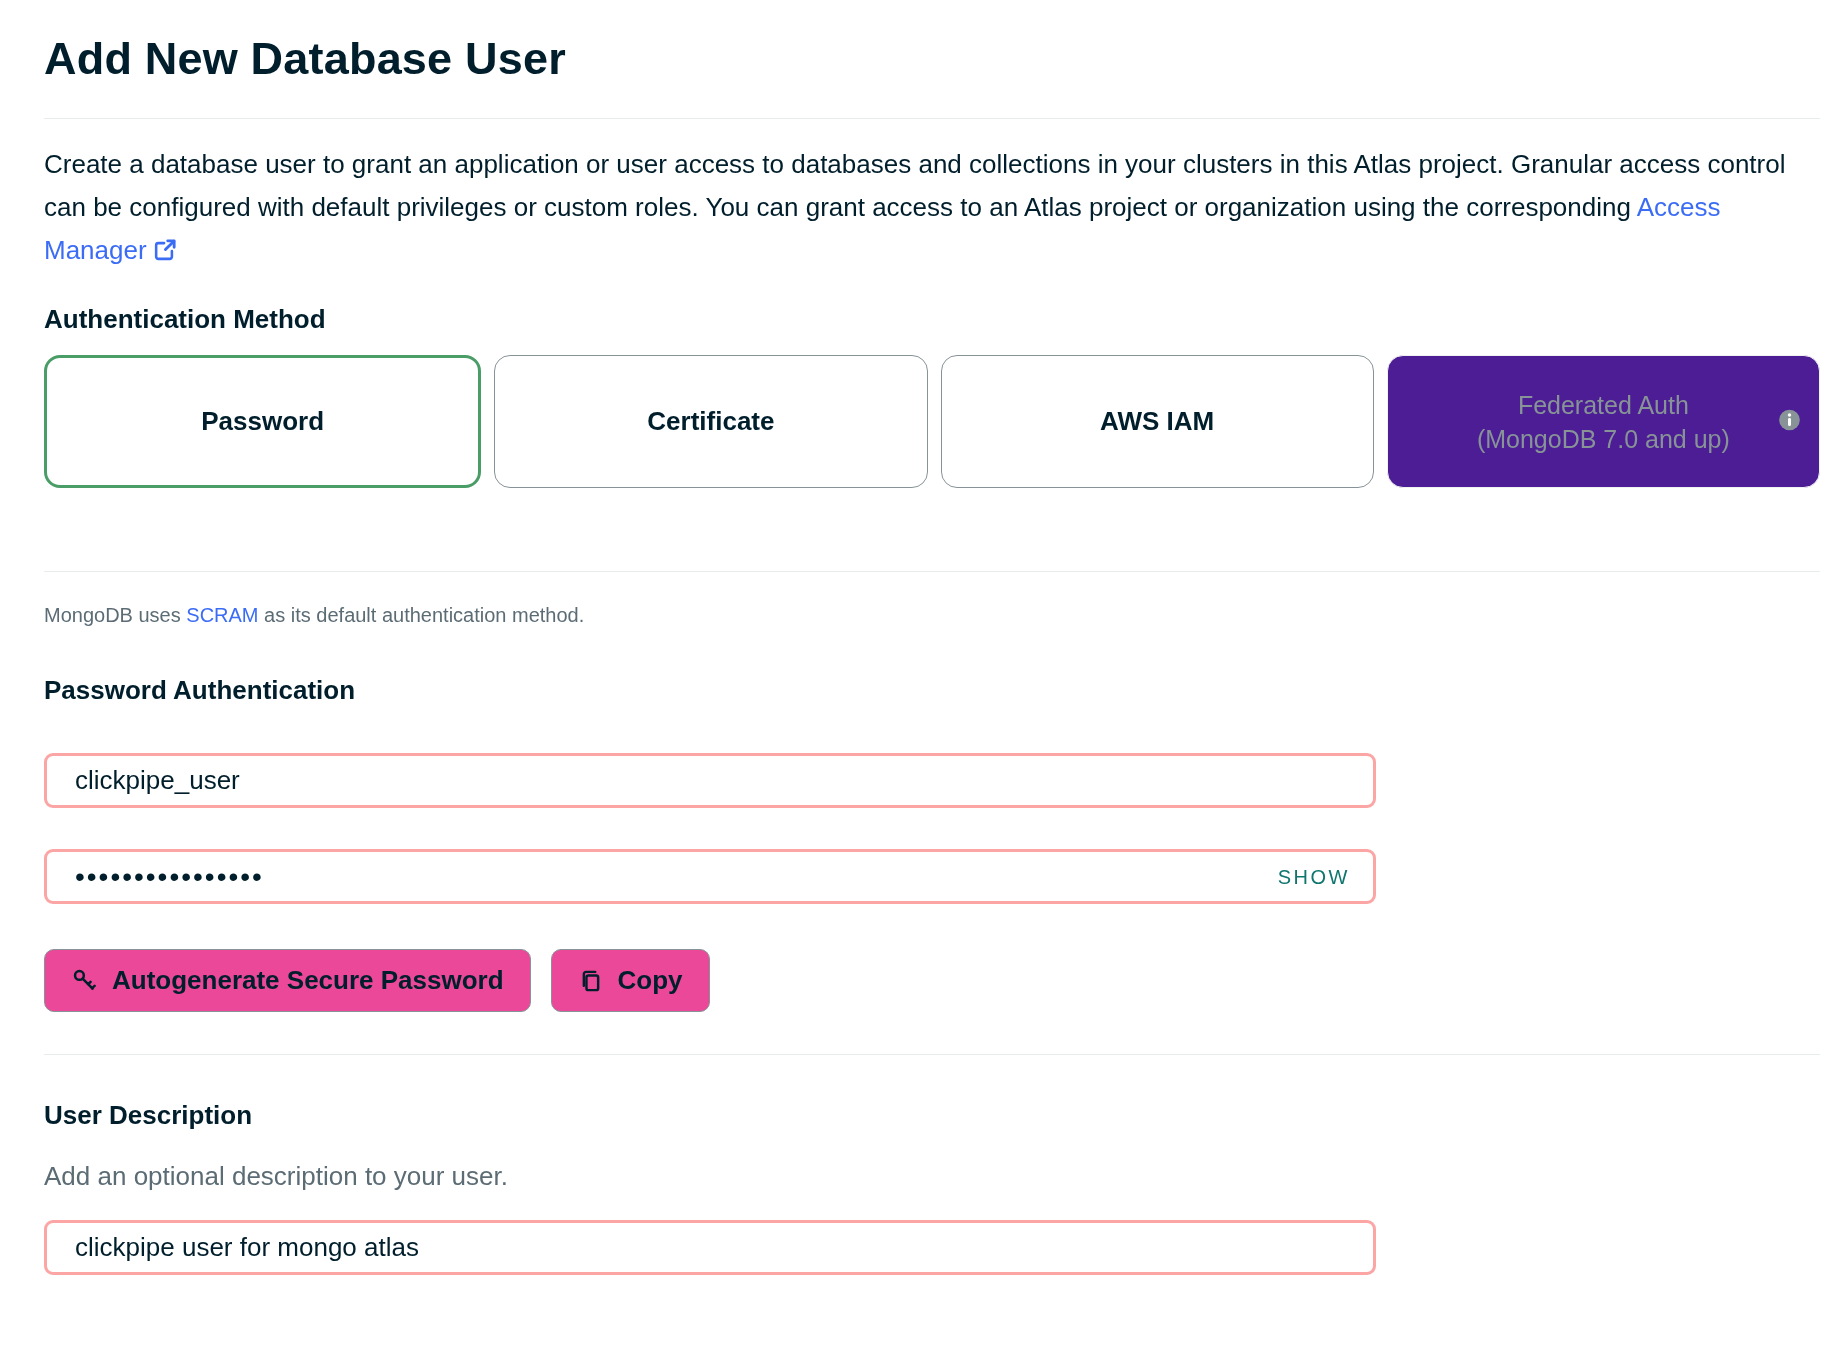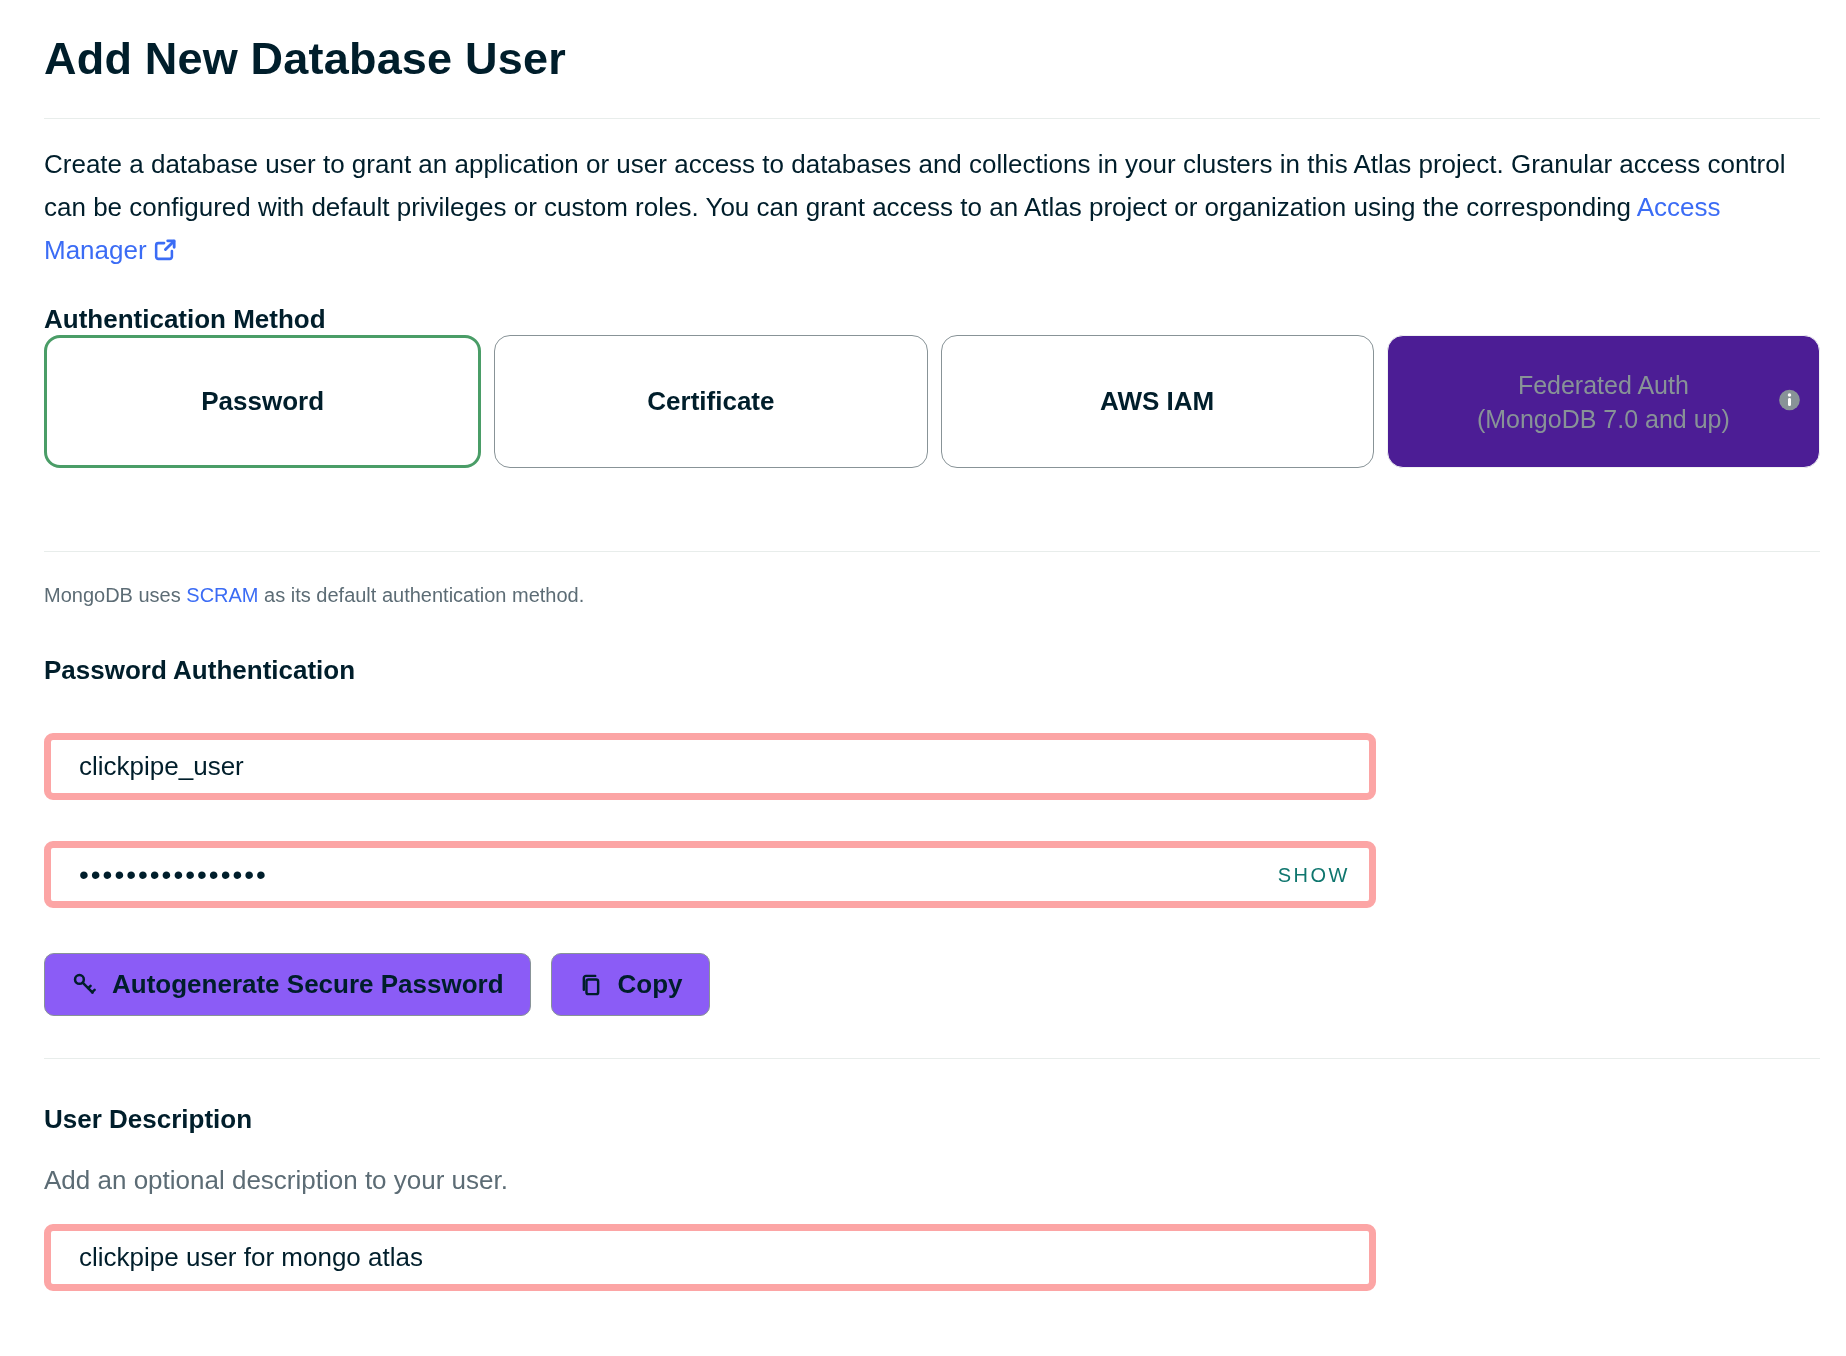--- a/index.html
+++ b/index.html
@@ -44,20 +44,21 @@
 
   .section-heading {
     font-size: 26px;
     font-weight: 700;
     line-height: 32px;
     color: #001E2B;
   }
   .auth-heading { margin-top: 28px; }
 
   .cards-row {
+    margin-top: 20px;
     display: flex;
     gap: 13px;
     width: 100%;
   }
   .auth-card {
     flex: 1 1 0;
     height: 133px;
     border-radius: 16px;
     background: #ffffff;
     border: 1px solid #889397;
@@ -101,22 +102,22 @@
     font-size: 20px;
     line-height: 34px;
     color: #5C6C75;
   }
 
   .pw-auth-heading { margin-top: 42px; }
 
   .text-field {
     display: block;
     width: 1332px;
-    height: 67px;
-    border: 7px solid #fca5a5;
+    height: 55px;
+    border: 3px solid #fca5a5;
     border-radius: 9px;
     font-family: "Liberation Sans", "DejaVu Sans", sans-serif;
     font-size: 26px;
     color: #001E2B;
     padding: 0 28px;
     outline: none;
     background: #ffffff;
   }
   .username-field { margin-top: 47px; }
 
@@ -147,21 +148,21 @@
   .btn-row {
     margin-top: 45px;
     display: flex;
     gap: 20px;
     align-items: center;
   }
   .btn {
     height: 63px;
     border: 1px solid #889397;
     border-radius: 10px;
-    background: #8b5cf6;
+    background: #ec4899;
     display: inline-flex;
     align-items: center;
     gap: 14px;
     padding: 0 26px;
     font-family: "Liberation Sans", "DejaVu Sans", sans-serif;
     font-size: 26px;
     font-weight: 700;
     color: #001E2B;
     cursor: pointer;
   }

